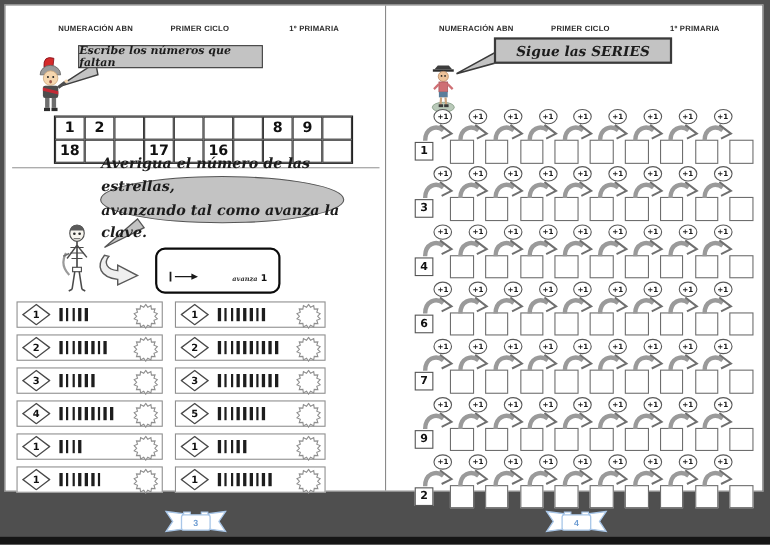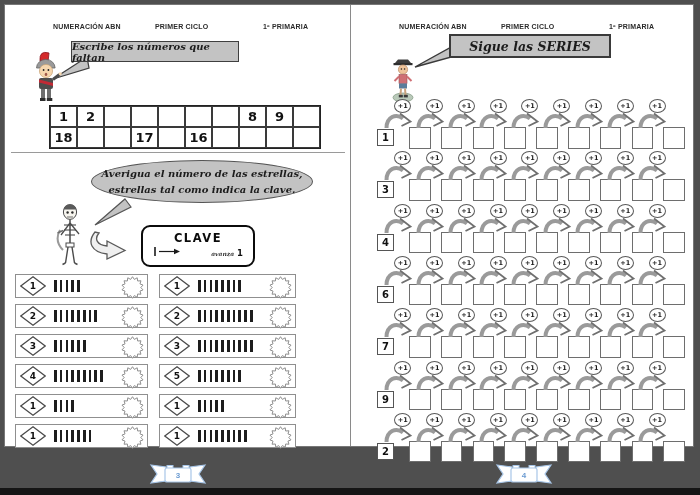--- a/index.html
+++ b/index.html
@@ -30,21 +30,21 @@
   .num-table { position:absolute; left:44px; top:100px; display:grid;
                grid-template-columns:repeat(10,27px); grid-auto-rows:21px;
                border:1.5px solid #222; }
   .num-cell { border:1px solid #3a3a3a; display:flex; align-items:center; justify-content:center;
               font-family:"DejaVu Sans",sans-serif; font-weight:700; font-size:13px; color:#111; }
 
   
   .ellipse-bubble { position:absolute; left:86px; top:155px; width:222px; height:43px;
                     background:#c3c3c3; border:1.5px solid #555; border-radius:50%;
                     display:flex; flex-direction:column; align-items:center; justify-content:center; }
-  .ellipse-bubble span { font-size:10px; line-height:1.6; }
+  .ellipse-bubble span { font-size:13px; line-height:1.6; }
 
   
   .clave-box { position:absolute; left:136px; top:220px; width:114px; height:42px; background:#fff;
                border:2.5px solid #0b0b0b; border-radius:9px; }
   .clave-title { position:absolute; top:4px; left:0; width:100%; text-align:center;
                  font-family:"DejaVu Sans",sans-serif; font-weight:700; font-size:11.5px;
                  letter-spacing:1.5px; color:#0b0b0b; }
   .clave-rule { position:absolute; bottom:5px; left:10px; right:10px; display:flex;
                 justify-content:space-between; align-items:center; }
   .avanza { font-family:"DejaVu Serif",serif; font-style:italic; font-weight:700; font-size:6px; color:#333; margin-right:3px; }
@@ -141,21 +141,21 @@
           <div class="num-cell"></div>
           <div class="num-cell"></div>
           <div class="num-cell"></div>
         </div>
 
       <svg class="tail-svg" style="left:84px; top:192px;" width="46" height="30" viewBox="0 0 46 30">
         <polygon points="36,2 42,10 6,28" fill="#c3c3c3" stroke="#555" stroke-width="1.2"></polygon>
       </svg>
       <div class="ellipse-bubble">
         <span class="cursive">Averigua el número de las estrellas,</span>
-        <span class="cursive">estrellas tal como indica la clave.</span>
+        <span class="cursive">avanzando tal como avanza la clave.</span>
       </div>
 
       <svg class="char" style="left:48px; top:198px;" width="34" height="66" viewBox="0 0 34 66">
         <ellipse cx="17" cy="9" rx="6.6" ry="7.4" fill="#f7f5ee" stroke="#4a4a4a" stroke-width="1"></ellipse>
         <path d="M10.5,6.5 a6.6,6 0 0 1 13,0 Z" fill="#5a5a5a"></path>
         <circle cx="14.6" cy="9.5" r="1.2" fill="#2a2a2a"></circle>
           <circle cx="19.4" cy="9.5" r="1.2" fill="#2a2a2a"></circle>
         <line x1="14" y1="14" x2="20" y2="14" stroke="#4a4a4a" stroke-width="0.8"></line>
         <line x1="17" y1="16.5" x2="17" y2="40" stroke="#4a4a4a" stroke-width="1.5"></line>
         <line x1="11" y1="22" x2="23" y2="22" stroke="#4a4a4a" stroke-width="1.1"></line>
@@ -170,21 +170,20 @@
         <line x1="19" y1="44" x2="21.5" y2="60" stroke="#4a4a4a" stroke-width="1.4"></line>
         <line x1="12.5" y1="60" x2="9.5" y2="61.5" stroke="#4a4a4a" stroke-width="1.4"></line>
         <line x1="21.5" y1="60" x2="24.5" y2="61.5" stroke="#4a4a4a" stroke-width="1.4"></line>
       </svg>
 
       <svg class="char" style="left:80px; top:224px;" width="58" height="32" viewBox="0 0 58 32">
         <path d="M10,3 C2,13 6,23 22,25 L22,30 L40,21.5 L22,12 L22,17 C12,16 9,10 14,4 Z" fill="#efefef" stroke="#5a5a5a" stroke-width="1.3"></path>
       </svg>
 
       <div class="clave-box">
-        <div class="clave-title">CLAVE</div>
         <div class="clave-rule">
           <svg width="28" height="11" viewBox="0 0 28 11">
             <line x1="2" y1="1" x2="2" y2="10" stroke="#1a1a1a" stroke-width="1.6"></line>
             <line x1="6" y1="5.5" x2="22" y2="5.5" stroke="#1a1a1a" stroke-width="1.2"></line>
             <polygon points="21,2.7 27,5.5 21,8.3" fill="#1a1a1a"></polygon>
           </svg>
           <span>
             <span class="avanza">avanza</span><span class="avanza-val">1</span>
           </span>
         </div>

